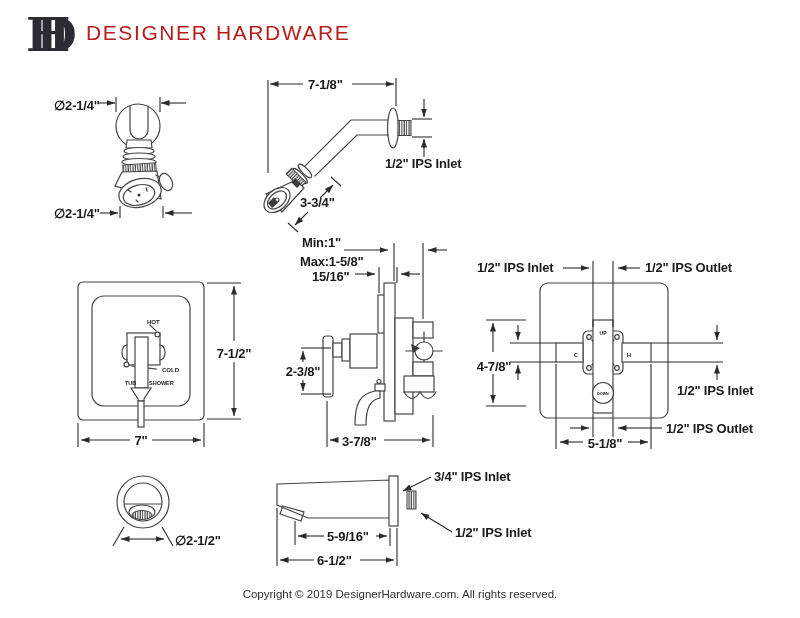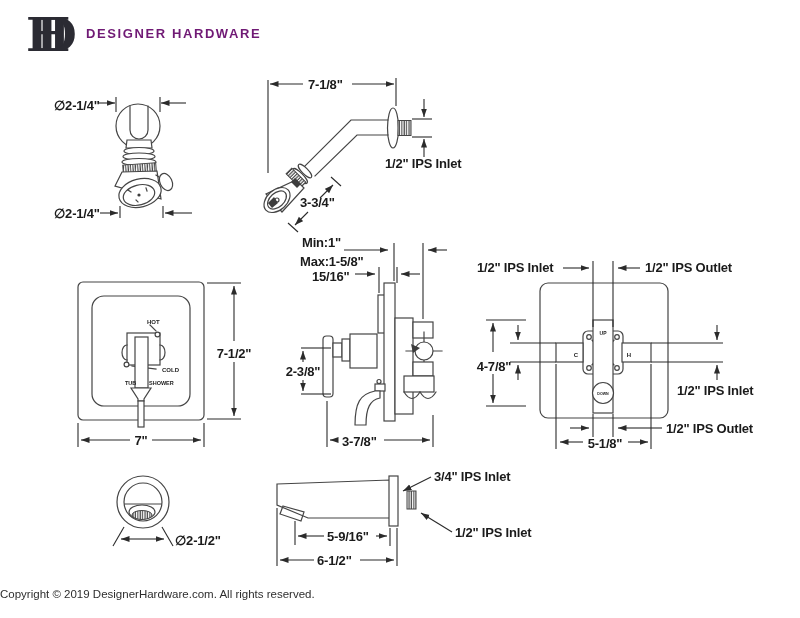--- a/index.html
+++ b/index.html
@@ -1,20 +1,20 @@
 <!DOCTYPE html>
 <html><head>
 <meta charset="utf-8">
 <style>
   html,body{margin:0;padding:0;background:#fff;}
   .page{position:relative;width:800px;height:618px;background:#fff;overflow:hidden;
         font-family:"Liberation Sans",sans-serif;}
   .hdr{position:absolute;left:26px;top:10px;display:flex;align-items:center;gap:10px;}
-  .brand{font-size:13px;font-weight:bold;letter-spacing:1.6px;color:#701a75;}
-  .ftr{position:absolute;left:0;right:0;top:588px;
+  .brand{font-size:21px;font-weight:normal;letter-spacing:1.6px;color:#b91c1c;}
+  .ftr{position:absolute;left:0;right:0;top:588px;text-align:center;
        font-size:11.5px;color:#2e2e2e;}
   svg.diagram{position:absolute;left:0;top:0;}
   .ln{stroke:#454545;stroke-width:1.2;fill:none;stroke-linecap:square;}
   .fw{stroke:#454545;stroke-width:1.2;fill:#ffffff;}
   .dk{fill:#3d3d3d;stroke:none;}
   .dim{stroke:#2b2b2b;stroke-width:1.1;fill:none;stroke-linecap:butt;}
   svg text{font-family:"Liberation Sans",sans-serif;font-weight:bold;fill:#1b1b1b;}
   .t13{font-size:13px;letter-spacing:-0.2px;}
   .t6{font-size:6px;}
   .t55{font-size:5.5px;}

